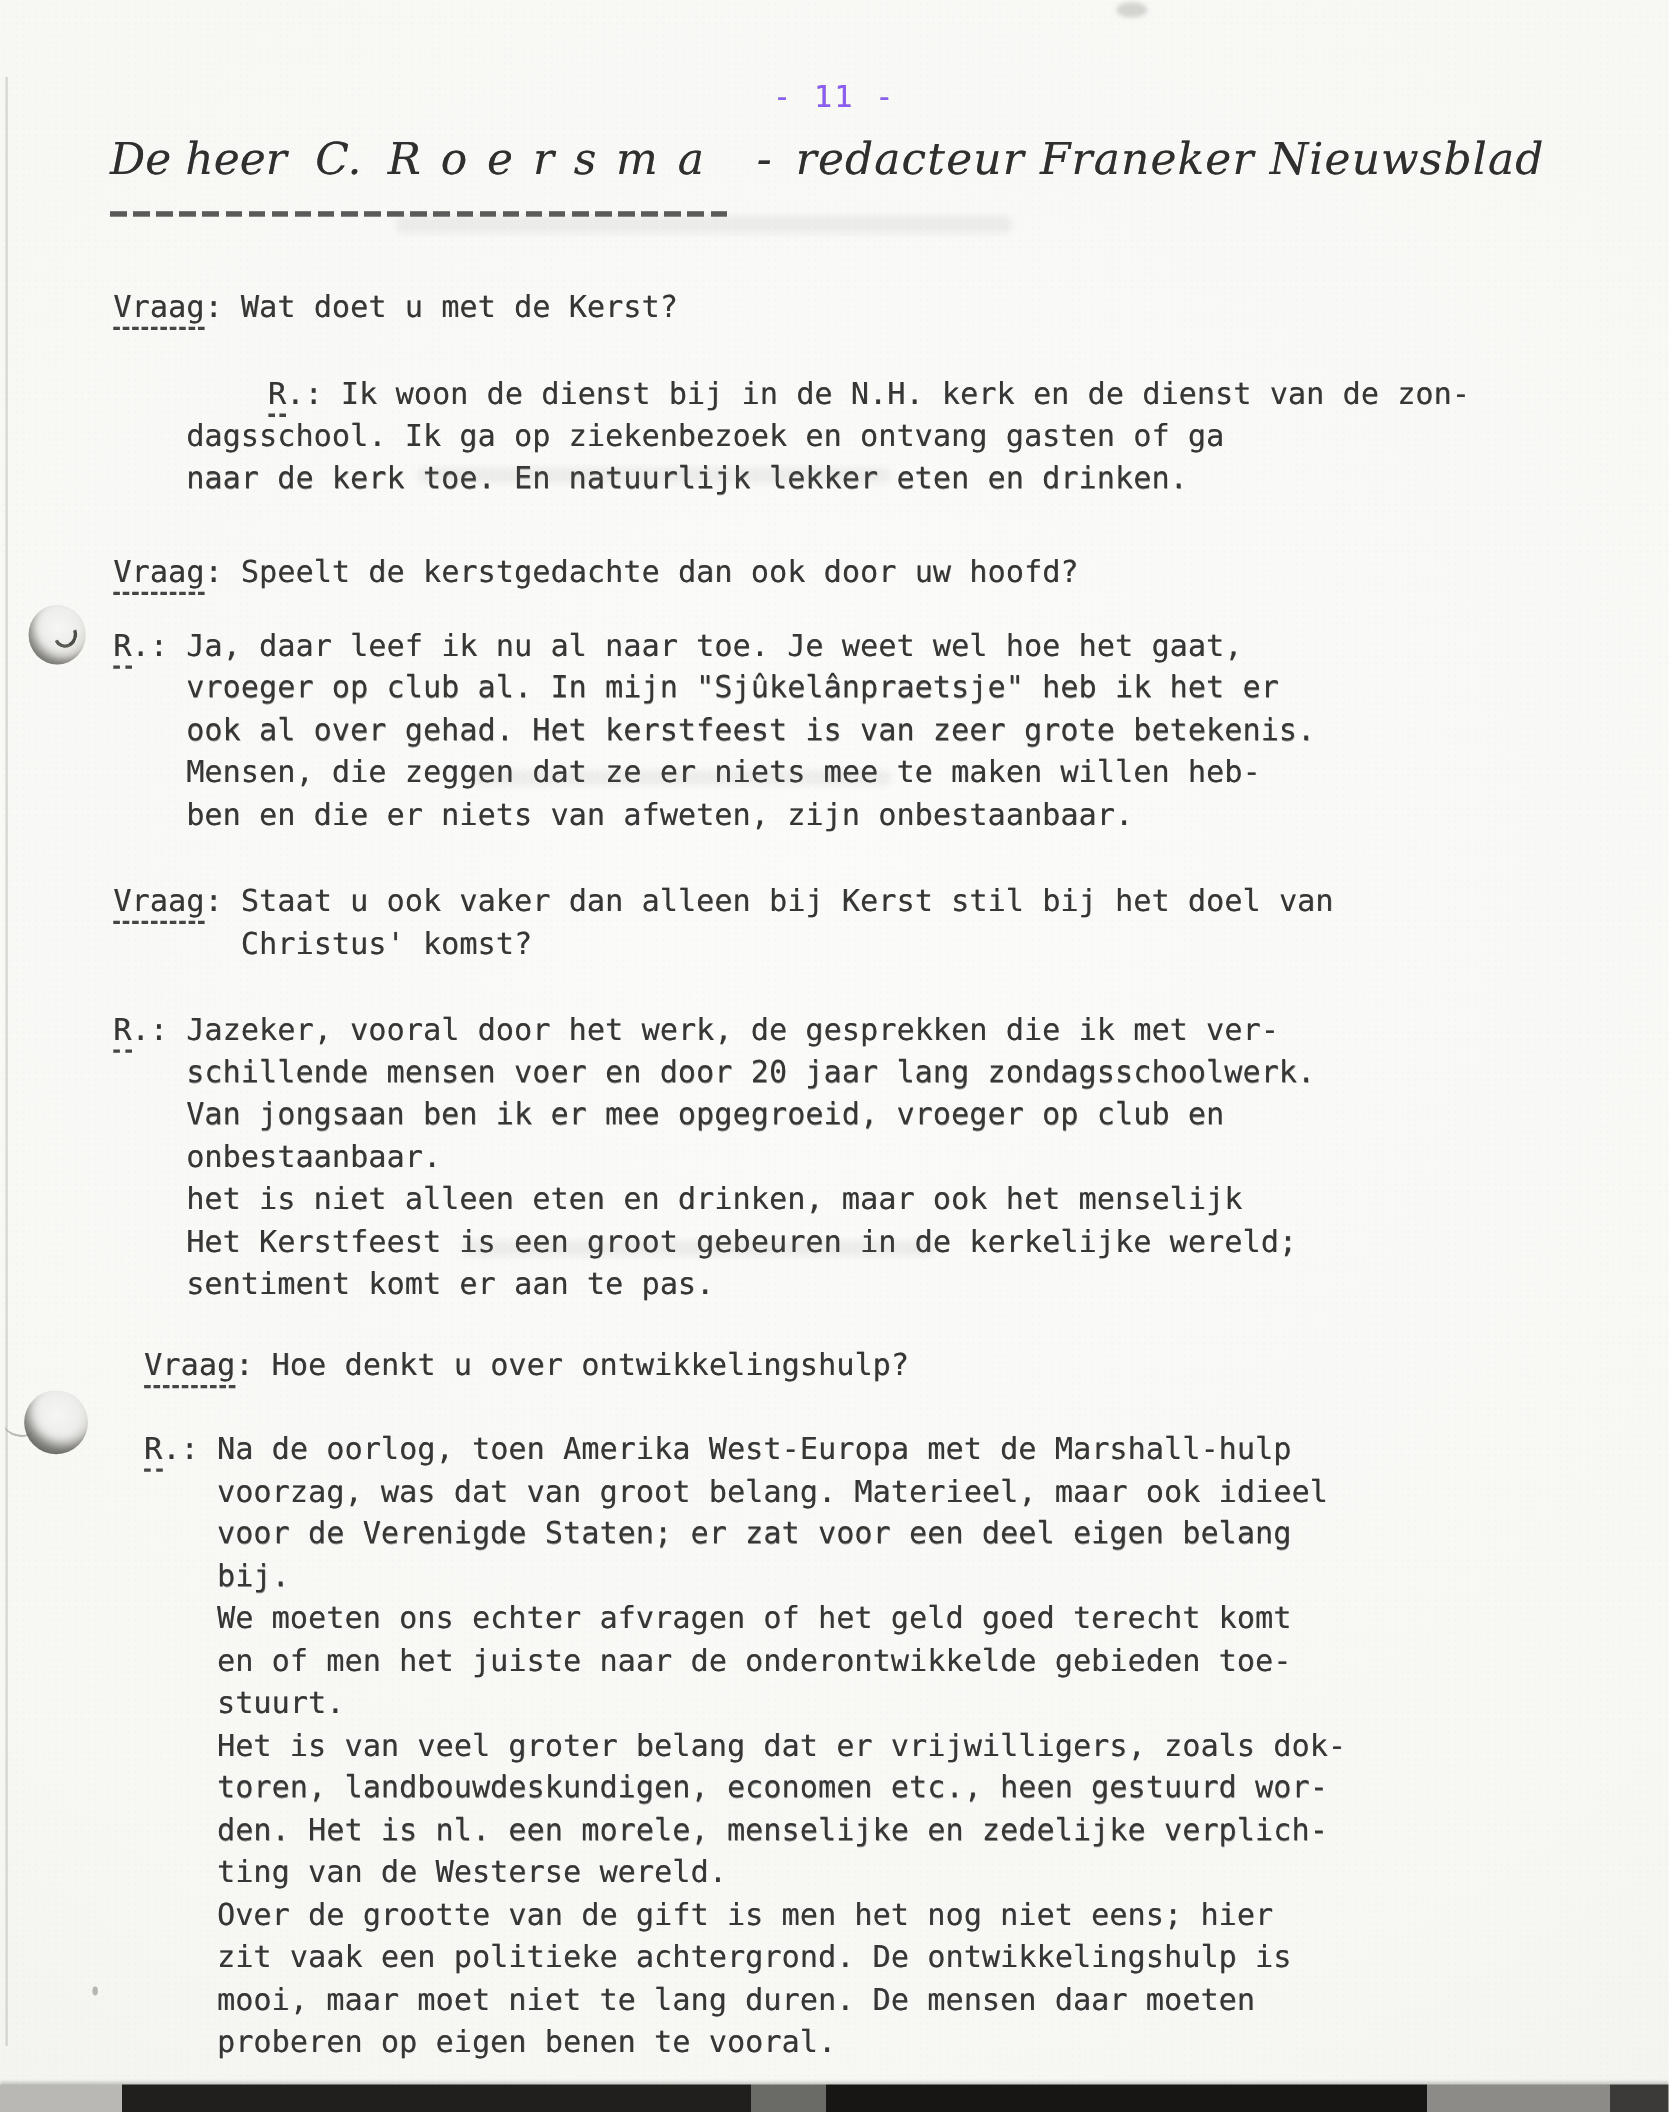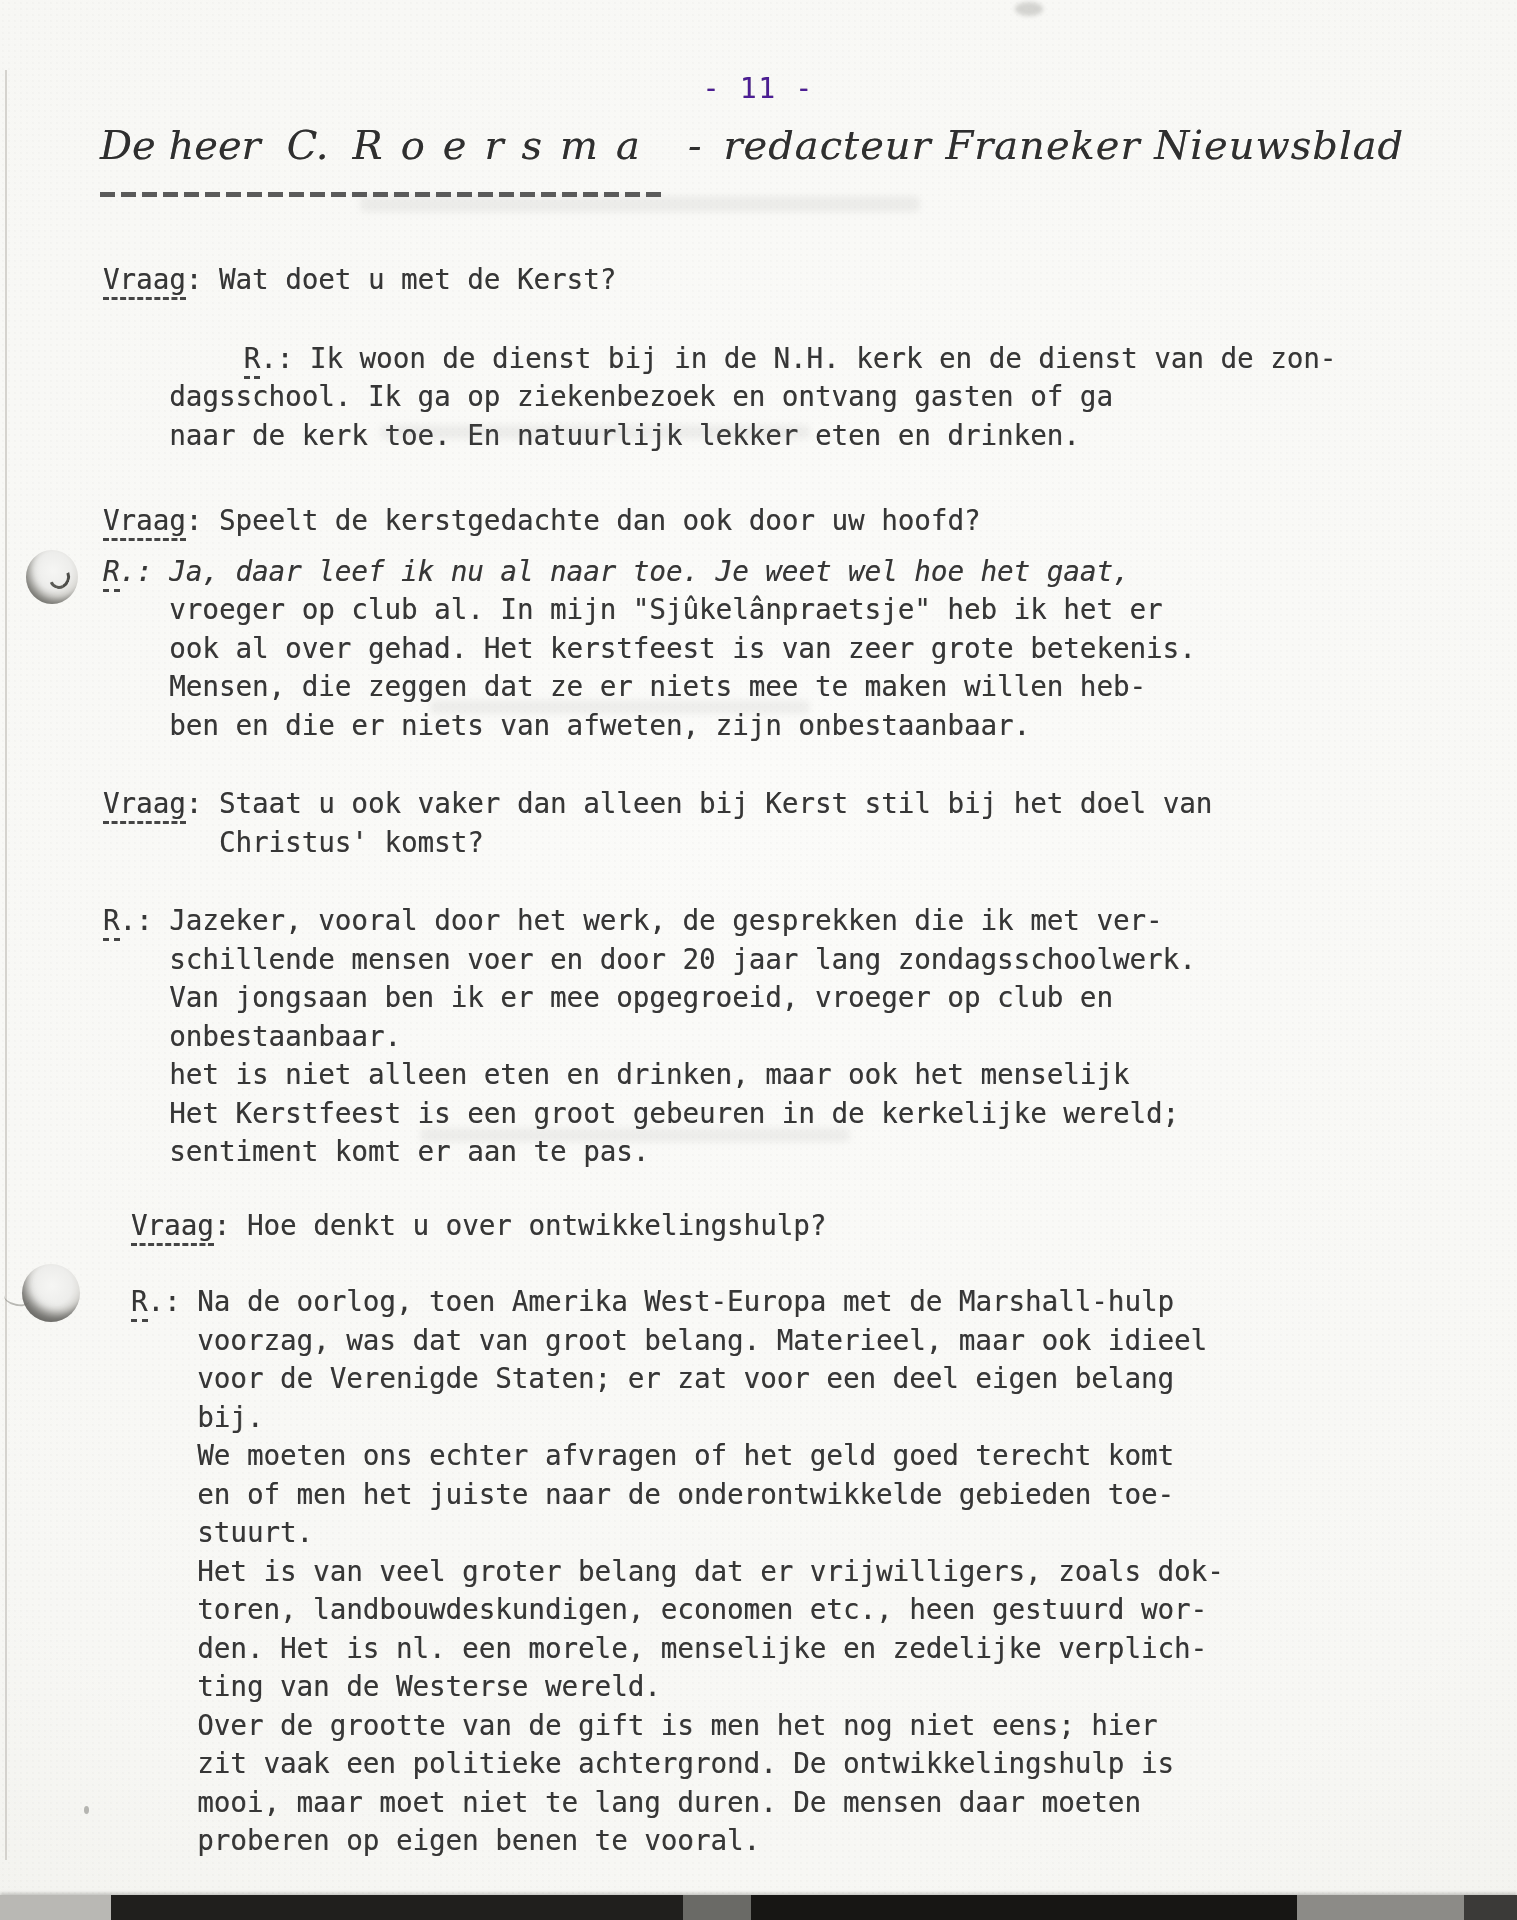--- a/index.html
+++ b/index.html
@@ -17,21 +17,21 @@
     background-image: radial-gradient(rgba(40,40,40,0.018) 1px, transparent 1.2px);
     background-size: 6px 6px;
     pointer-events:none;
   }
 
   
   .page-number {
     position:absolute; top:72px; left:0; width:100%;
     text-align:center;
     font-size:27.5px; letter-spacing:2px;
-    color:#4c1d95;
+    color:#8b5cf6;
     text-shadow:0 0 0.6px rgba(50,50,50,0.6);
   }
 
   
   .header {
     position:absolute; top:122px; left:100px; width:1340px;
     font-family:"DejaVu Serif","Liberation Serif",serif;
     font-style:italic;
     font-size:40px;
     color:#2f2f2f;
@@ -62,21 +62,21 @@
   .line.cont-q { padding-left:7ch; }
   .line.cont-a { padding-left:4ch; }
   .u {
     border-bottom:3px dashed #454545;
     padding-bottom:2px;
   }
   .qa-block:nth-of-type(2) { margin-top:47px; }
   .qa-block:nth-of-type(3) { margin-top:40px; }
   .qa-block:nth-of-type(4) { margin-top:35px;margin-left:28px; }
   .qa-block:nth-of-type(1) .line.a.first { margin-top:40px;text-align:center; }
-  .qa-block:nth-of-type(2) .line.a.first { margin-top:12px;font-style:italic; }
+  .qa-block:nth-of-type(2) .line.a.first { margin-top:28px; }
   .qa-block:nth-of-type(3) .line.a.first { margin-top:40px; }
   .qa-block:nth-of-type(4) .line.a.first { margin-top:38px; }
 
   
   .edge-line {
     position:absolute; left:5px; top:70px; width:2px; height:1790px;
     background:#ccc9c4; opacity:0.8;
   }
   .fastener {
     position:absolute; border-radius:50%;

